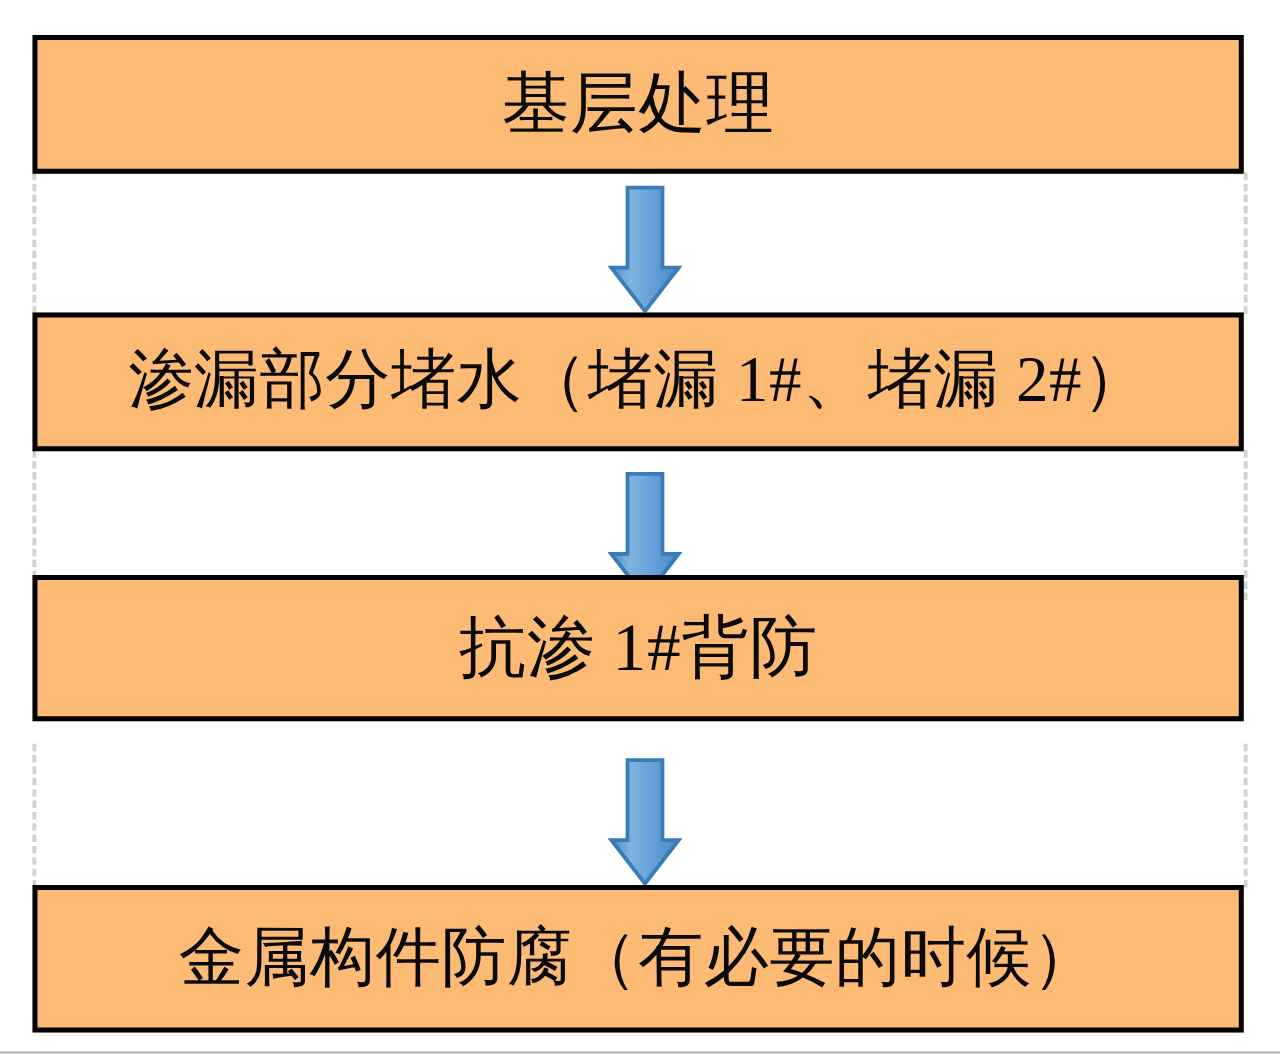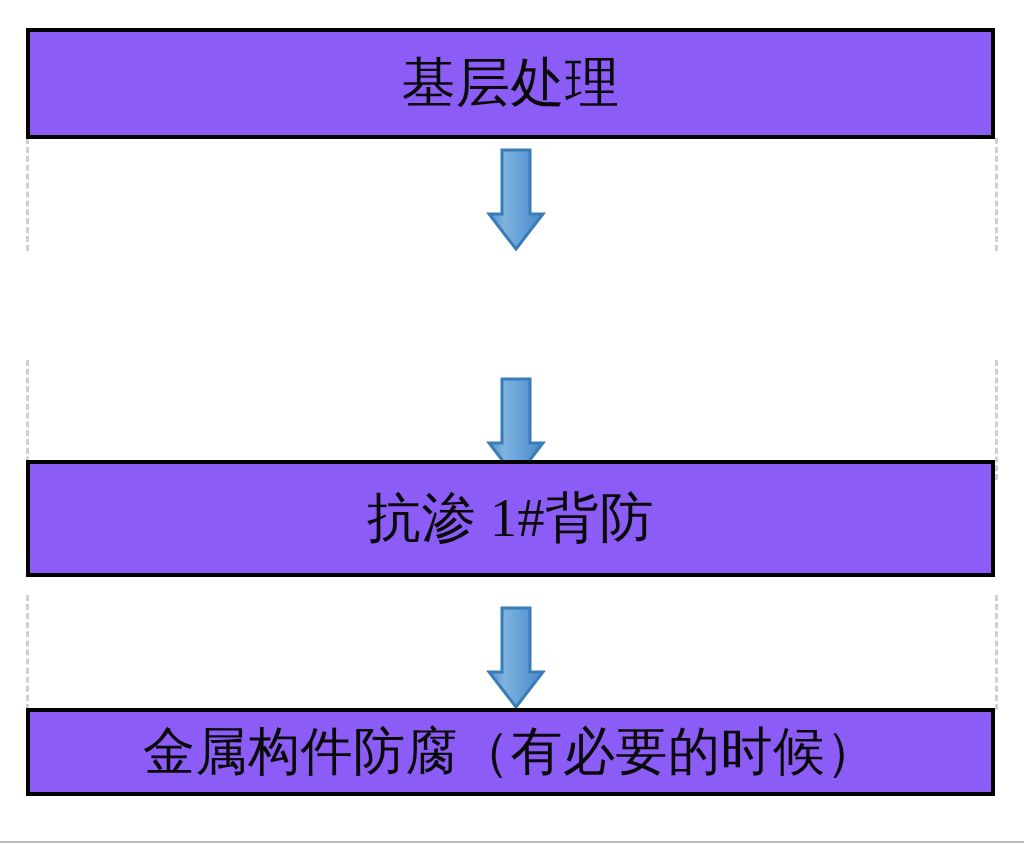--- a/index.html
+++ b/index.html
@@ -31,21 +31,21 @@
     border-left: 3px dashed #d0d0d0;
   }
   .guide-left  { left: 26px; }
   .guide-right { left: 995px; }
 
   
   .proc-box {
     position: absolute;
     box-sizing: border-box;
     border: 4px solid #000000;
-    background: #8b5cf6;
+    background: #fdba74;
     display: flex;
     align-items: center;
     justify-content: center;
     padding: 0 14px;
   }
   .proc-box .box-label {
     font-size: 54px;
     line-height: 1.05;
     color: #0a0a0a;
     white-space: nowrap;
@@ -102,20 +102,23 @@
           <stop offset="0%" stop-color="#4E8FCB"></stop>
           <stop offset="28%" stop-color="#7FB3DF"></stop>
           <stop offset="62%" stop-color="#63A0D8"></stop>
           <stop offset="100%" stop-color="#4A88C4"></stop>
         </linearGradient>
       </defs>
       <path d="M 16,2 L 44,2 L 44,66 L 57,66 L 30,101 L 3,66 L 16,66 Z" fill="url(#ag1)" stroke="#3A7CB8" stroke-width="3" stroke-linejoin="miter"></path>
     </svg>
   </div>
 
+  <div class="proc-box wide" style="left:26px; top:250px; width:969px; height:111px;">
+    <span class="box-label">渗漏部分堵水（堵漏 1#、堵漏 2#）</span>
+  </div>
 
   <div class="arrow-connector" style="left:486px; top:377px;">
     <svg viewBox="0 0 60 104" preserveAspectRatio="none" aria-hidden="true">
       <defs>
         <linearGradient id="ag2" x1="0" y1="0" x2="1" y2="0">
           <stop offset="0%" stop-color="#4E8FCB"></stop>
           <stop offset="28%" stop-color="#7FB3DF"></stop>
           <stop offset="62%" stop-color="#63A0D8"></stop>
           <stop offset="100%" stop-color="#4A88C4"></stop>
         </linearGradient>
@@ -135,19 +138,19 @@
           <stop offset="0%" stop-color="#4E8FCB"></stop>
           <stop offset="28%" stop-color="#7FB3DF"></stop>
           <stop offset="62%" stop-color="#63A0D8"></stop>
           <stop offset="100%" stop-color="#4A88C4"></stop>
         </linearGradient>
       </defs>
       <path d="M 16,2 L 44,2 L 44,66 L 57,66 L 30,101 L 3,66 L 16,66 Z" fill="url(#ag3)" stroke="#3A7CB8" stroke-width="3" stroke-linejoin="miter"></path>
     </svg>
   </div>
 
-  <div class="proc-box wide" style="left:26px; top:708px; width:969px; height:88px;">
+  <div class="proc-box wide" style="left:26px; top:708px; width:969px; height:118px;">
     <span class="box-label">金属构件防腐（有必要的时候）</span>
   </div>
 
   <div class="page-rule" style="top:841px;"></div>
 
 </div>
 
 </body></html>

